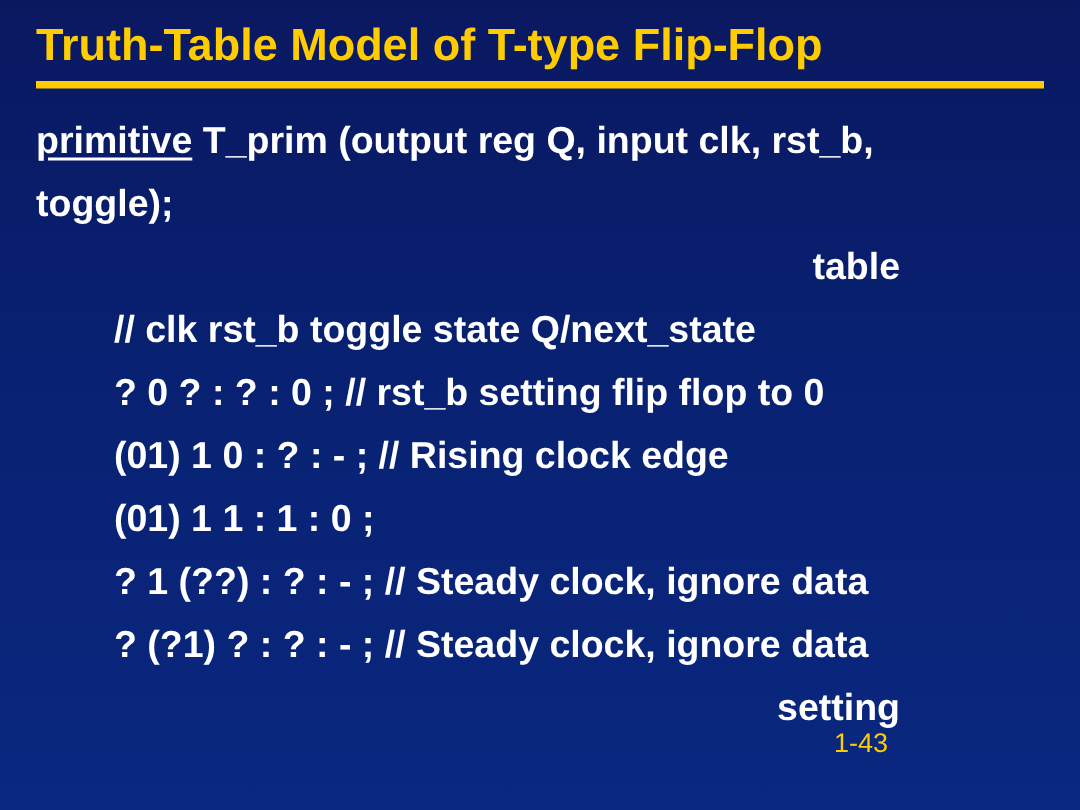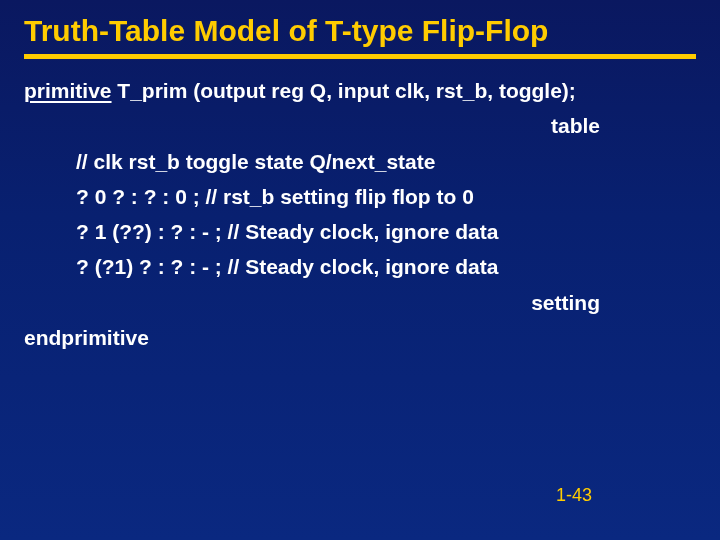--- a/index.html
+++ b/index.html
@@ -23,21 +23,21 @@
     margin-bottom: 6px;
   }
   .rule {
     height: 5px;
     background: #ffcc00;
     width: 672px;
     margin-bottom: 14px;
   }
   .content {
     color: #ffffff;
-    font-size: 21px;
+    font-size: 25px;
     font-weight: bold;
     line-height: 1.68;
   }
   .l0 { padding-left: 0px; }
   .l1 { padding-left: 28px; text-align: right; }
   .l2 { padding-left: 52px; }
   .pagenum {
     position: absolute;
     right: 32px;
     bottom: 34px;
@@ -54,20 +54,21 @@
   <div class="title">Truth-Table Model of T-type Flip-Flop</div>
   <div class="rule"></div>
 
   <div class="content">
     <div class="l0">
       <span class="primword">primitive</span><span> T_prim (output reg Q, input clk, rst_b, toggle);</span>
     </div>
     <div class="l1">table</div>
     <div class="l2">// clk rst_b toggle state Q/next_state</div>
     <div class="l2">? 0 ? : ? : 0 ; // rst_b setting flip flop to 0</div>
+    <div class="l2">(01) 1 0 : ? : - ; // Rising clock edge</div>
+    <div class="l2">(01) 1 1 : 1 : 0 ;</div>
     <div class="l2">? 1 (??) : ? : - ; // Steady clock, ignore data</div>
     <div class="l2">? (?1) ? : ? : - ; // Steady clock, ignore data</div>
     <div class="l1">setting</div>
-    <div class="l0">endprimitive</div>
   </div>
 
   <div class="pagenum">1-43</div>
 </div>
 
 </body></html>

